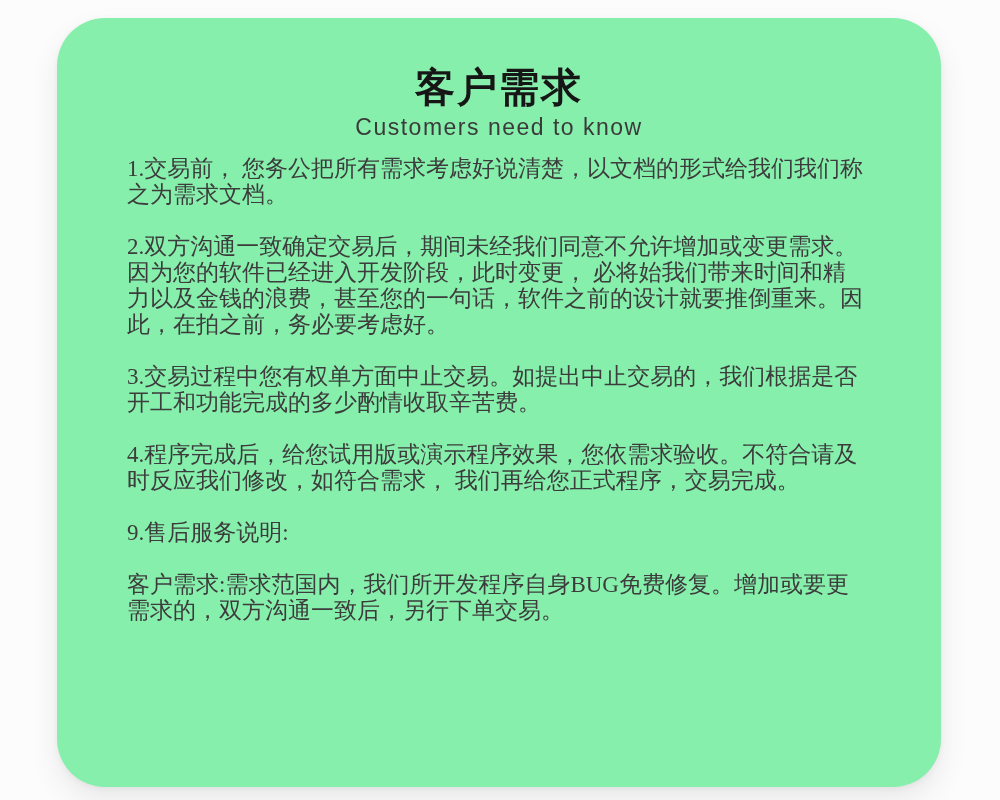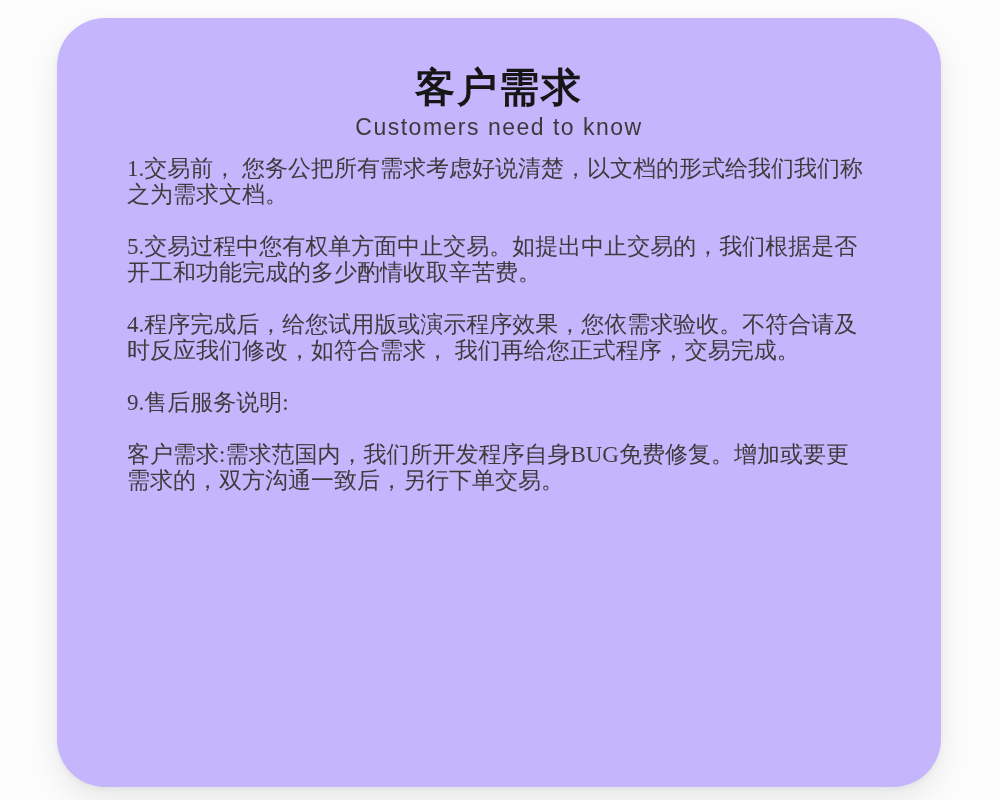--- a/index.html
+++ b/index.html
@@ -10,21 +10,21 @@
   }
   .page {
     position: relative;
     width: 1000px; height: 800px;
     background: #fcfcfc;
   }
   .card {
     position: absolute;
     left: 57px; top: 18px;
     width: 884px; height: 769px;
-    background: #c4b5fd;
+    background: #86efac;
     border-radius: 48px;
     box-shadow: 0 2px 6px rgba(0,0,0,0.05), 0 14px 30px rgba(0,0,0,0.08);
   }
   .card h1 {
     margin: 48px 0 6px 0;
     text-align: center;
     font-size: 40px;
     line-height: 42px;
     font-weight: bold;
     color: #161616;
@@ -54,19 +54,20 @@
 </style>
 </head>
 <body>
 
 <div class="page">
   <div class="card">
     <h1>客户需求</h1>
     <div class="subtitle">Customers need to know</div>
     <div class="content">
       <p>1.交易前， 您务公把所有需求考虑好说清楚，以文档的形式给我们我们称之为需求文档。</p>
-      <p>5.交易过程中您有权单方面中止交易。如提出中止交易的，我们根据是否开工和功能完成的多少酌情收取辛苦费。</p>
+      <p>2.双方沟通一致确定交易后，期间未经我们同意不允许增加或变更需求。因为您的软件已经进入开发阶段，此时变更， 必将始我们带来时间和精力以及金钱的浪费，甚至您的一句话，软件之前的设计就要推倒重来。因此，在拍之前，务必要考虑好。</p>
+      <p>3.交易过程中您有权单方面中止交易。如提出中止交易的，我们根据是否开工和功能完成的多少酌情收取辛苦费。</p>
       <p>4.程序完成后，给您试用版或演示程序效果，您依需求验收。不符合请及时反应我们修改，如符合需求， 我们再给您正式程序，交易完成。</p>
       <p>9.售后服务说明:</p>
       <p>客户需求:需求范国内，我们所开发程序自身BUG免费修复。增加或要更需求的，双方沟通一致后，另行下单交易。</p>
     </div>
   </div>
 </div>
 
 </body></html>

